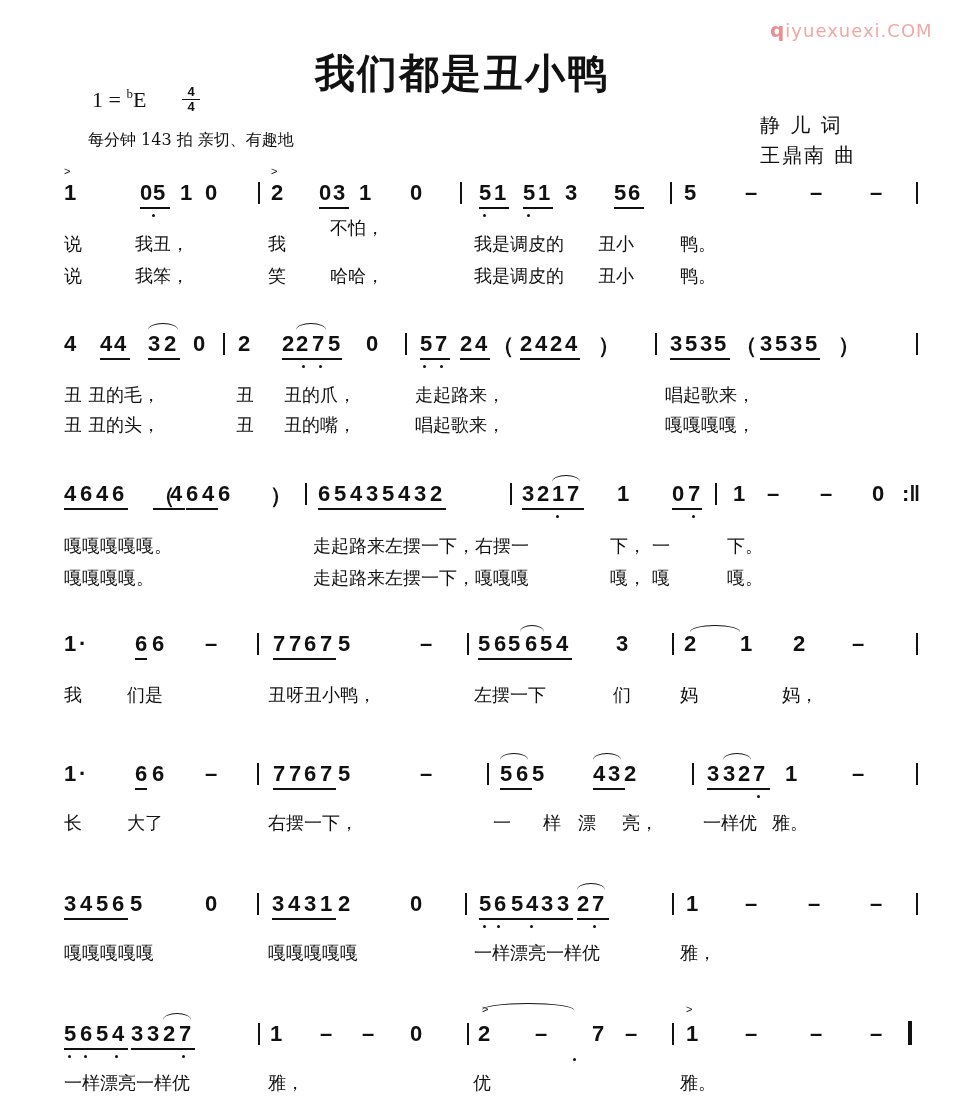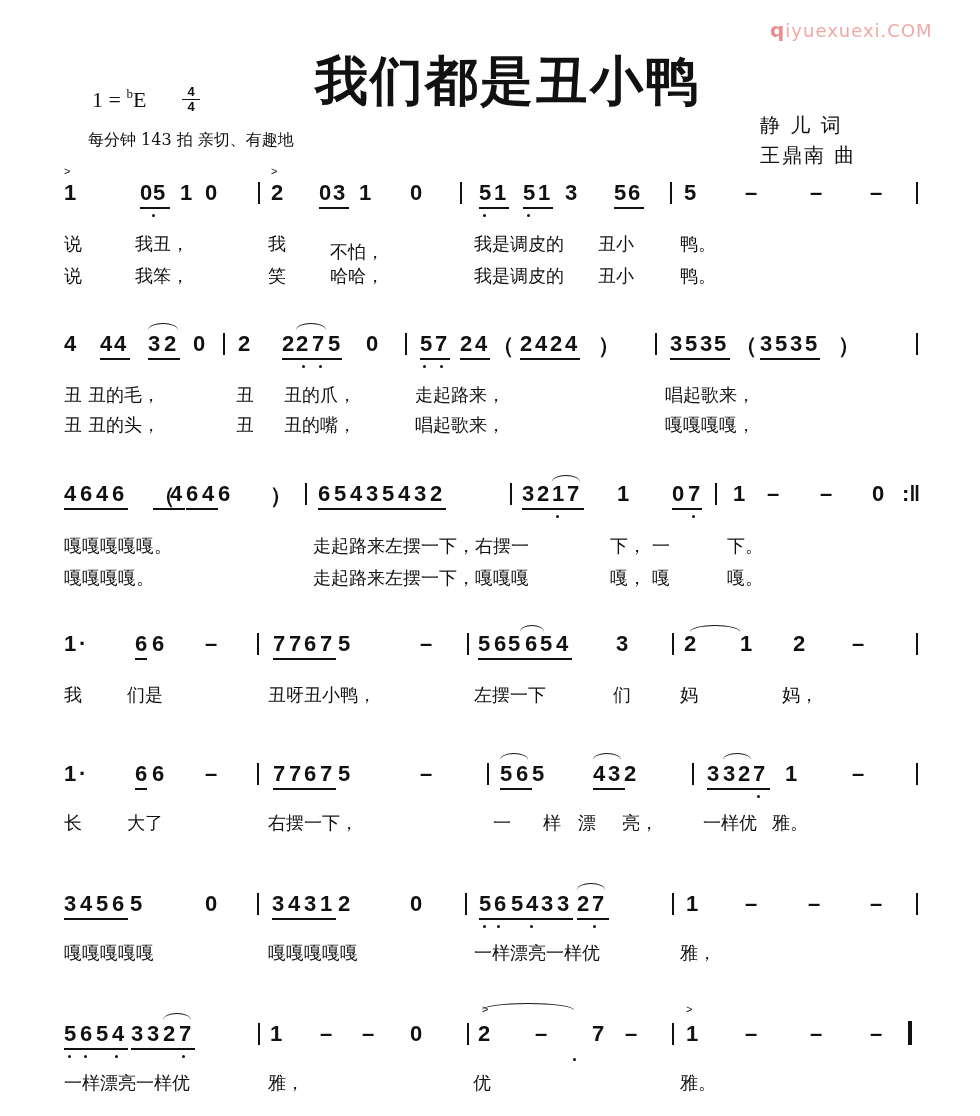--- a/index.html
+++ b/index.html
@@ -1,18 +1,18 @@
 <!DOCTYPE html>
 <html><head>
 <meta charset="utf-8">
 <style>
   html, body { margin: 0; padding: 0; background: #ffffff; }
   body { width: 980px; height: 1116px; position: relative; overflow: hidden; font-family: "DejaVu Sans", sans-serif; color: #111; }
   .abs { position: absolute; white-space: nowrap; }
-  .title { left: 315px; top: 46px; font-size: 53px; font-weight: bold; letter-spacing: 2px; font-family: Liberation Serif, serif; }
+  .title { left: 315px; top: 46px; font-size: 40px; font-weight: bold; letter-spacing: 2px; font-family: Liberation Serif, serif; }
   .watermark { left: 770px; top: 18px; font-size: 18px; color: #f2a7a7; letter-spacing: 1px; font-family: "DejaVu Sans", sans-serif; }
   .watermark .q { font-weight: bold; font-size: 20px; color: #e88f8f; }
   .key { left: 92px; top: 86px; font-size: 22px; font-family: "Liberation Serif", serif; }
   .key .flat { font-size: 13px; vertical-align: 9px; }
   .timesig { position: absolute; left: 182px; top: 86px; width: 18px; text-align: center; font-size: 13px; font-weight: bold; line-height: 12px; font-family: "Liberation Sans", sans-serif; }
   .timesig .bar { border-top: 1.5px solid #111; margin: 1px 0; }
   .tempo { left: 88px; top: 130px; font-size: 16px; font-family: "DejaVu Serif", serif; }
   .credit { font-size: 20px; font-family: "DejaVu Sans", sans-serif; letter-spacing: 2px; }
   .notes { font-family: "Liberation Sans", sans-serif; font-weight: bold; font-size: 22px; }
   .lyric { font-family: "DejaVu Serif", serif; font-size: 18px; }
@@ -233,21 +233,21 @@
     <div class="abs notes" style="left: 686px; top: 1021px;">1</div>
     <div class="abs notes" style="left: 745px; top: 1021px;">–</div>
     <div class="abs notes" style="left: 810px; top: 1021px;">–</div>
     <div class="abs notes" style="left: 870px; top: 1021px;">–</div>
     <div class="barline" style="left: 258px; top: 1023px;"></div>
     <div class="barline" style="left: 467px; top: 1023px;"></div>
     <div class="barline" style="left: 672px; top: 1023px;"></div>
     <div class="abs lyric" style="left: 64px; top: 232px;">说</div>
     <div class="abs lyric" style="left: 135px; top: 232px;">我丑，</div>
     <div class="abs lyric" style="left: 268px; top: 232px;">我</div>
-    <div class="abs lyric" style="left: 330px; top: 240px;">不怕，</div>
+    <div class="abs lyric" style="left: 330px; top: 216px;">不怕，</div>
     <div class="abs lyric" style="left: 474px; top: 232px;">我是调皮的</div>
     <div class="abs lyric" style="left: 598px; top: 232px;">丑小</div>
     <div class="abs lyric" style="left: 680px; top: 232px;">鸭。</div>
     <div class="abs lyric" style="left: 64px; top: 264px;">说</div>
     <div class="abs lyric" style="left: 135px; top: 264px;">我笨，</div>
     <div class="abs lyric" style="left: 268px; top: 264px;">笑</div>
     <div class="abs lyric" style="left: 330px; top: 264px;">哈哈，</div>
     <div class="abs lyric" style="left: 474px; top: 264px;">我是调皮的</div>
     <div class="abs lyric" style="left: 598px; top: 264px;">丑小</div>
     <div class="abs lyric" style="left: 680px; top: 264px;">鸭。</div>

